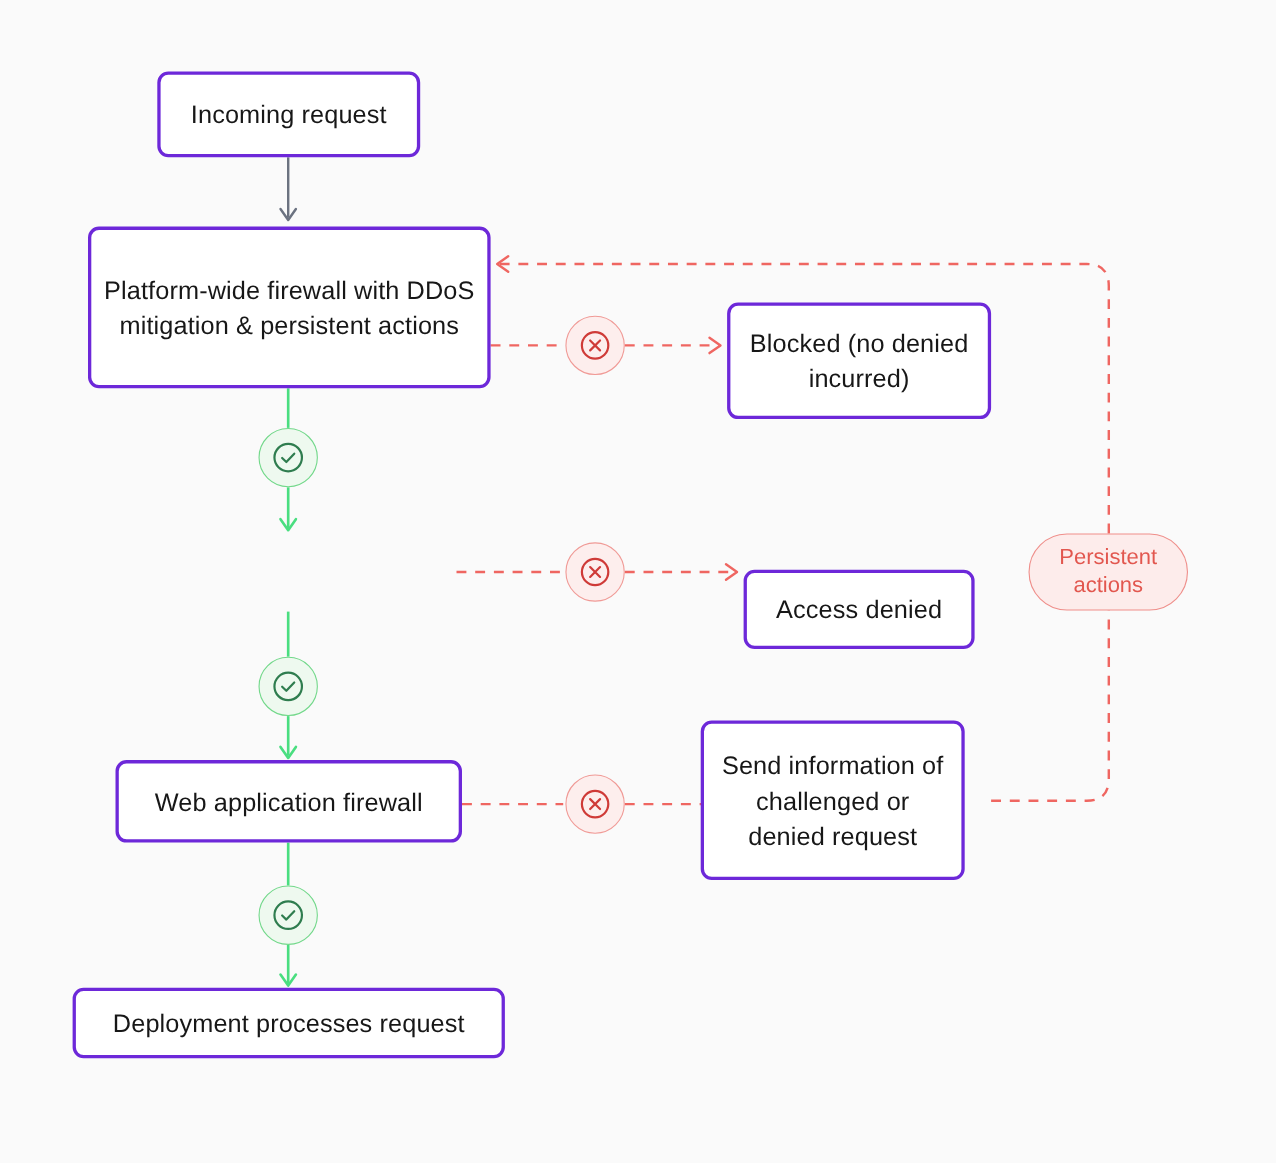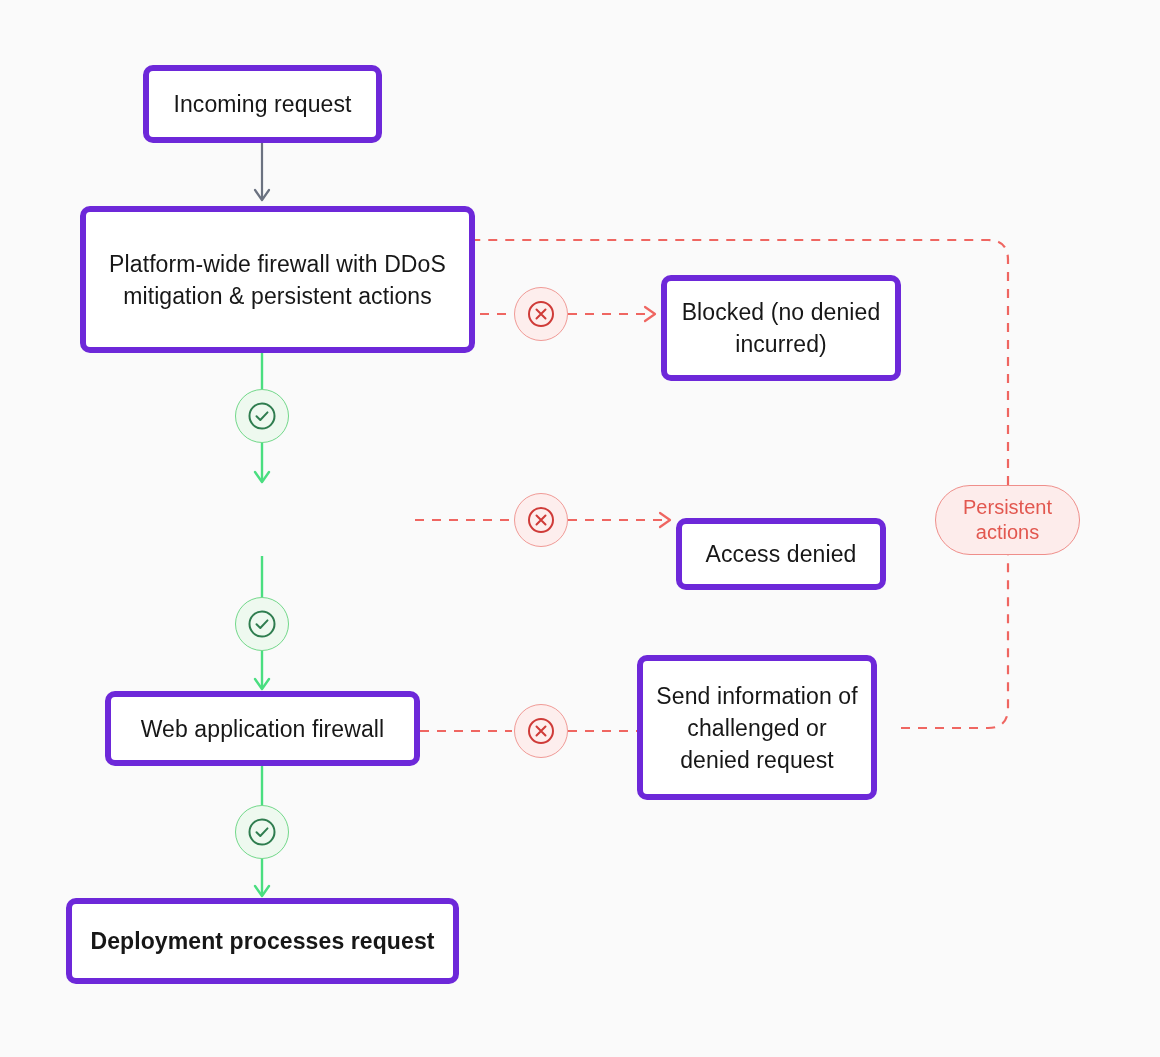--- a/index.html
+++ b/index.html
@@ -20,21 +20,21 @@
     left: 0;
     top: 0;
     width: 1160px;
     height: 1057px;
     pointer-events: none;
   }
   .node {
     position: absolute;
     box-sizing: border-box;
     background: #ffffff;
-    border: 6px solid #6d28d9;
+    border: 3px solid #6d28d9;
     border-radius: 10px;
     display: flex;
     align-items: center;
     justify-content: center;
     text-align: center;
     color: #171717;
     font-size: 23px;
     line-height: 32px;
     letter-spacing: 0.1px;
     padding: 4px 10px;
@@ -125,42 +125,42 @@
       <path d="M901,728 L988,728 Q1008,728 1008,708 L1008,555" stroke="#ef6661" stroke-width="2.2" fill="none" stroke-dasharray="9 8"></path>
       <path d="M1008,485 L1008,260 Q1008,240 988,240 L454,240" stroke="#ef6661" stroke-width="2.2" fill="none" stroke-dasharray="9 8"></path>
       <path d="M462,233 L452,240 L462,247" stroke="#ef6661" stroke-width="2.2" fill="none" stroke-linecap="round" stroke-linejoin="round"></path>
     </g>
   </svg>
 
   <div class="node" style="left:143px; top:65px; width:239px; height:78px;">
     <span>Incoming request</span>
   </div>
 
-  <div class="node" style="left:80px; top:206px; width:395px; height:147px;">
+  <div class="node" style="left:80px; top:206px; width:366px; height:147px;">
     <span>Platform-wide firewall with DDoS mitigation &amp; persistent actions</span>
   </div>
 
   <div class="node" style="left:661px; top:275px; width:240px; height:106px;">
     <span>Blocked (no denied incurred)</span>
   </div>
 
 
   <div class="node" style="left:676px; top:484px; width:210px; height:72px;margin-top:34px;">
     <span>Access denied</span>
   </div>
 
   <div class="node" style="left:105px; top:691px; width:315px; height:75px;">
     <span>Web application firewall</span>
   </div>
 
   <div class="node" style="left:637px; top:655px; width:240px; height:145px;">
     <span>Send information of challenged or denied request</span>
   </div>
 
-  <div class="node" style="left:66px; top:898px; width:393px; height:86px;font-weight:bold;">
+  <div class="node" style="left:66px; top:898px; width:393px; height:64px;">
     <span>Deployment processes request</span>
   </div>
 
   <div class="pill" style="left:935px; top:485px; width:145px; height:70px;">
     <span>Persistent actions</span>
   </div>
 
   <div class="badge badge-ok" style="left:235px; top:389px;">
     <svg width="32" height="32" viewBox="0 0 32 32">
       <circle cx="16" cy="16" r="12.5" fill="none" stroke="#2f7d4f" stroke-width="2"></circle>

